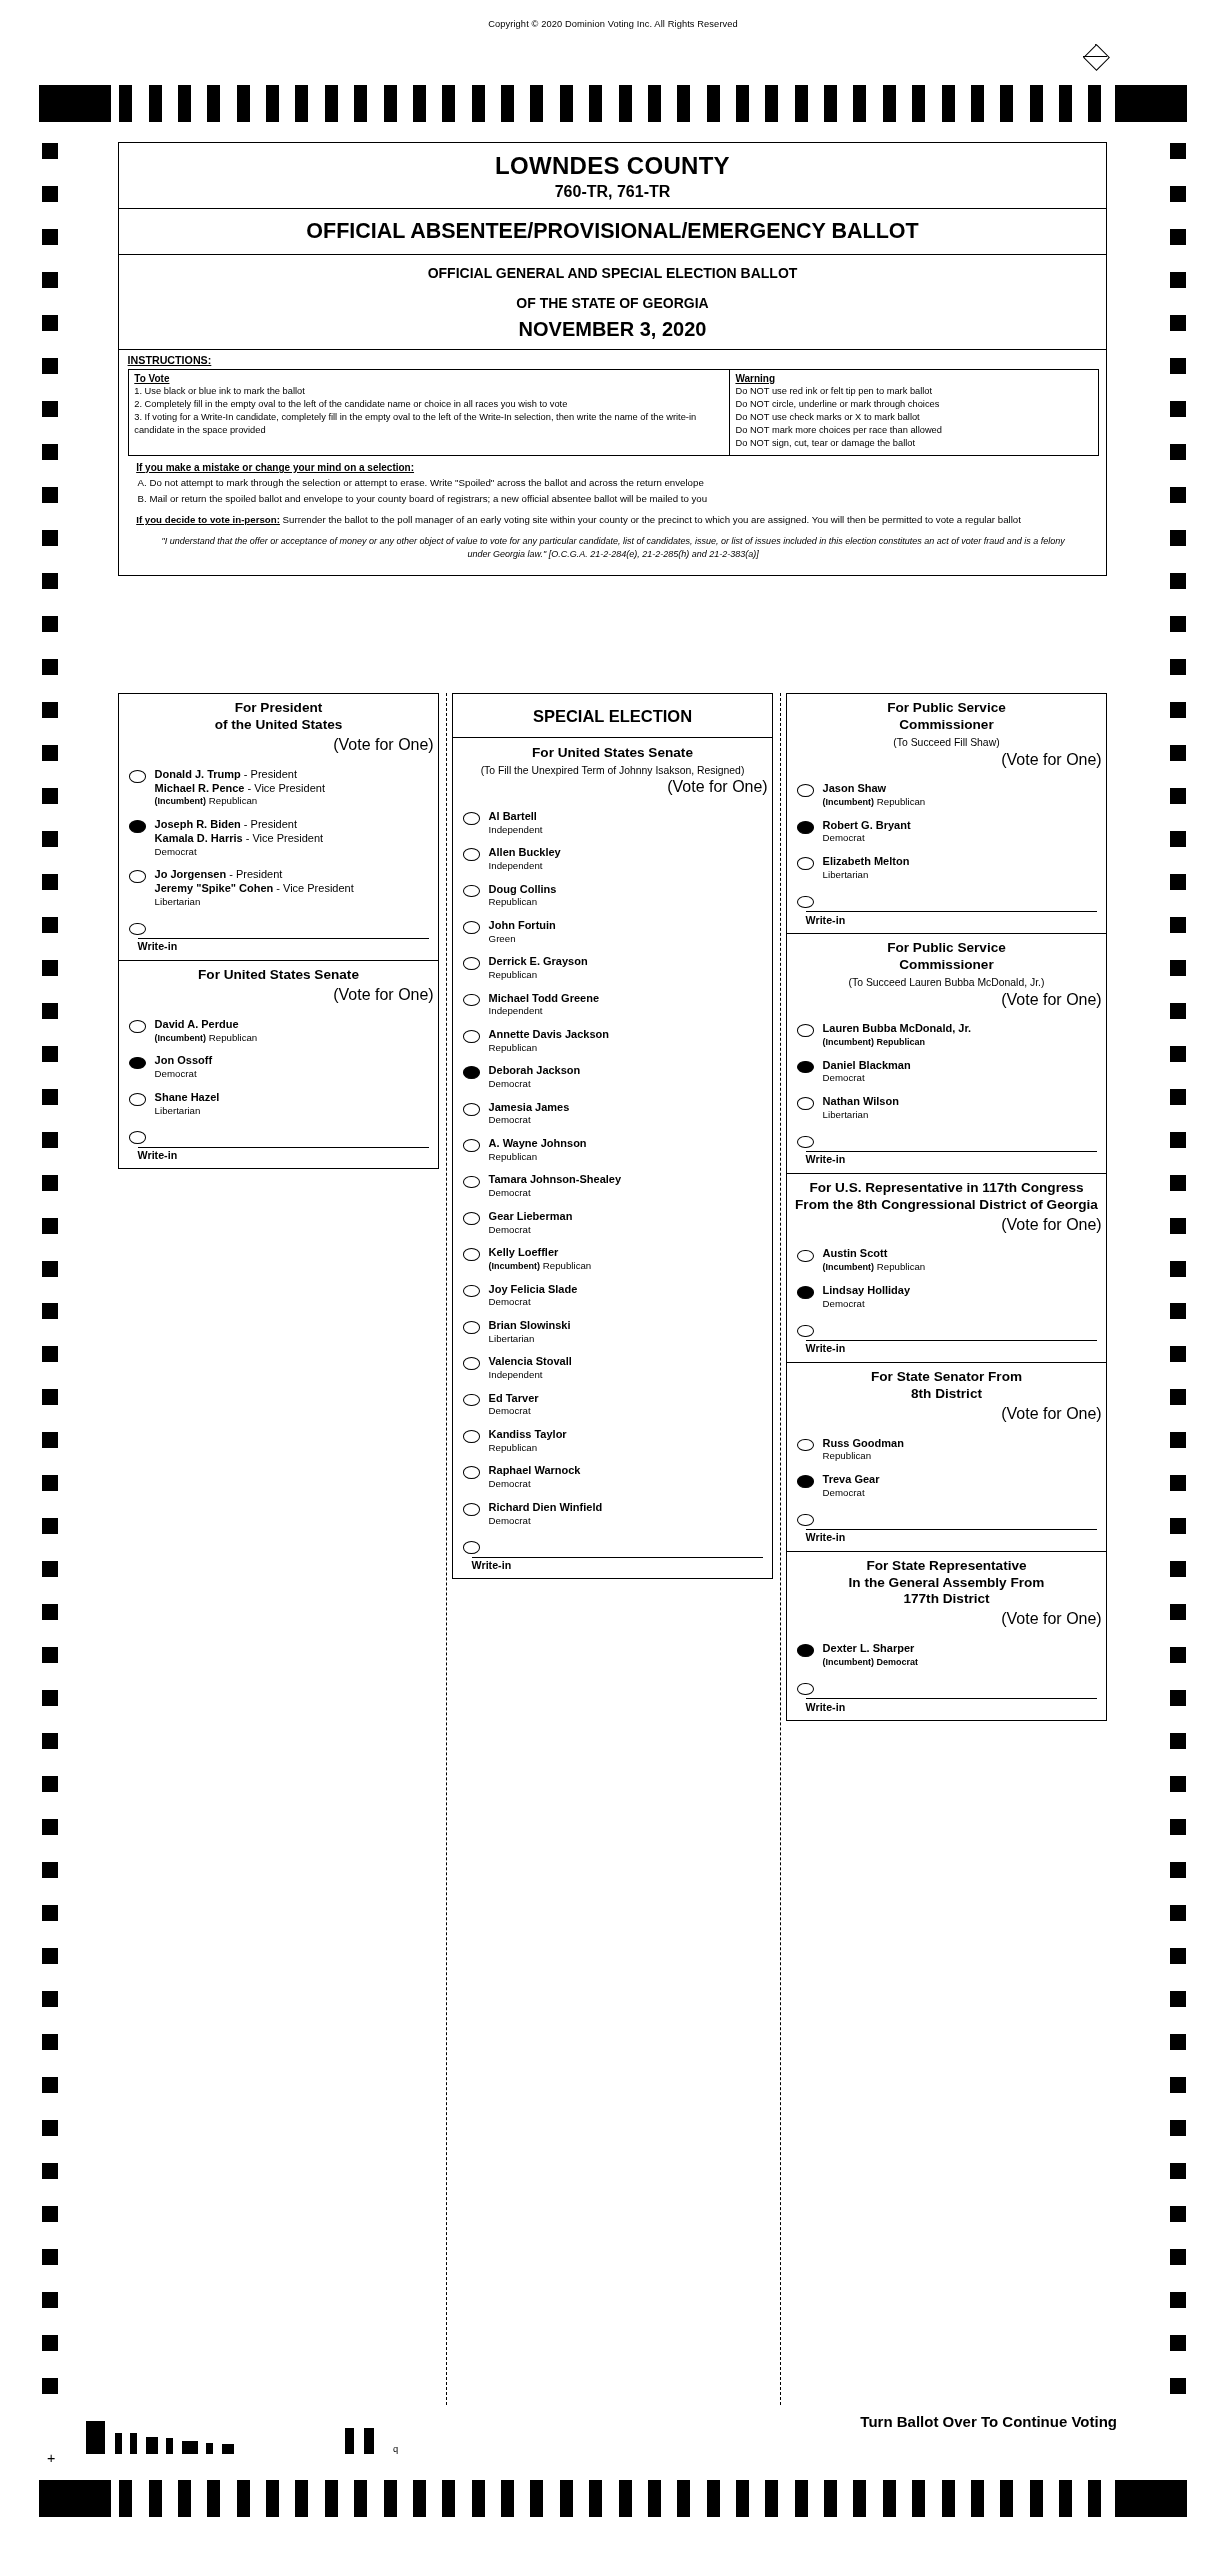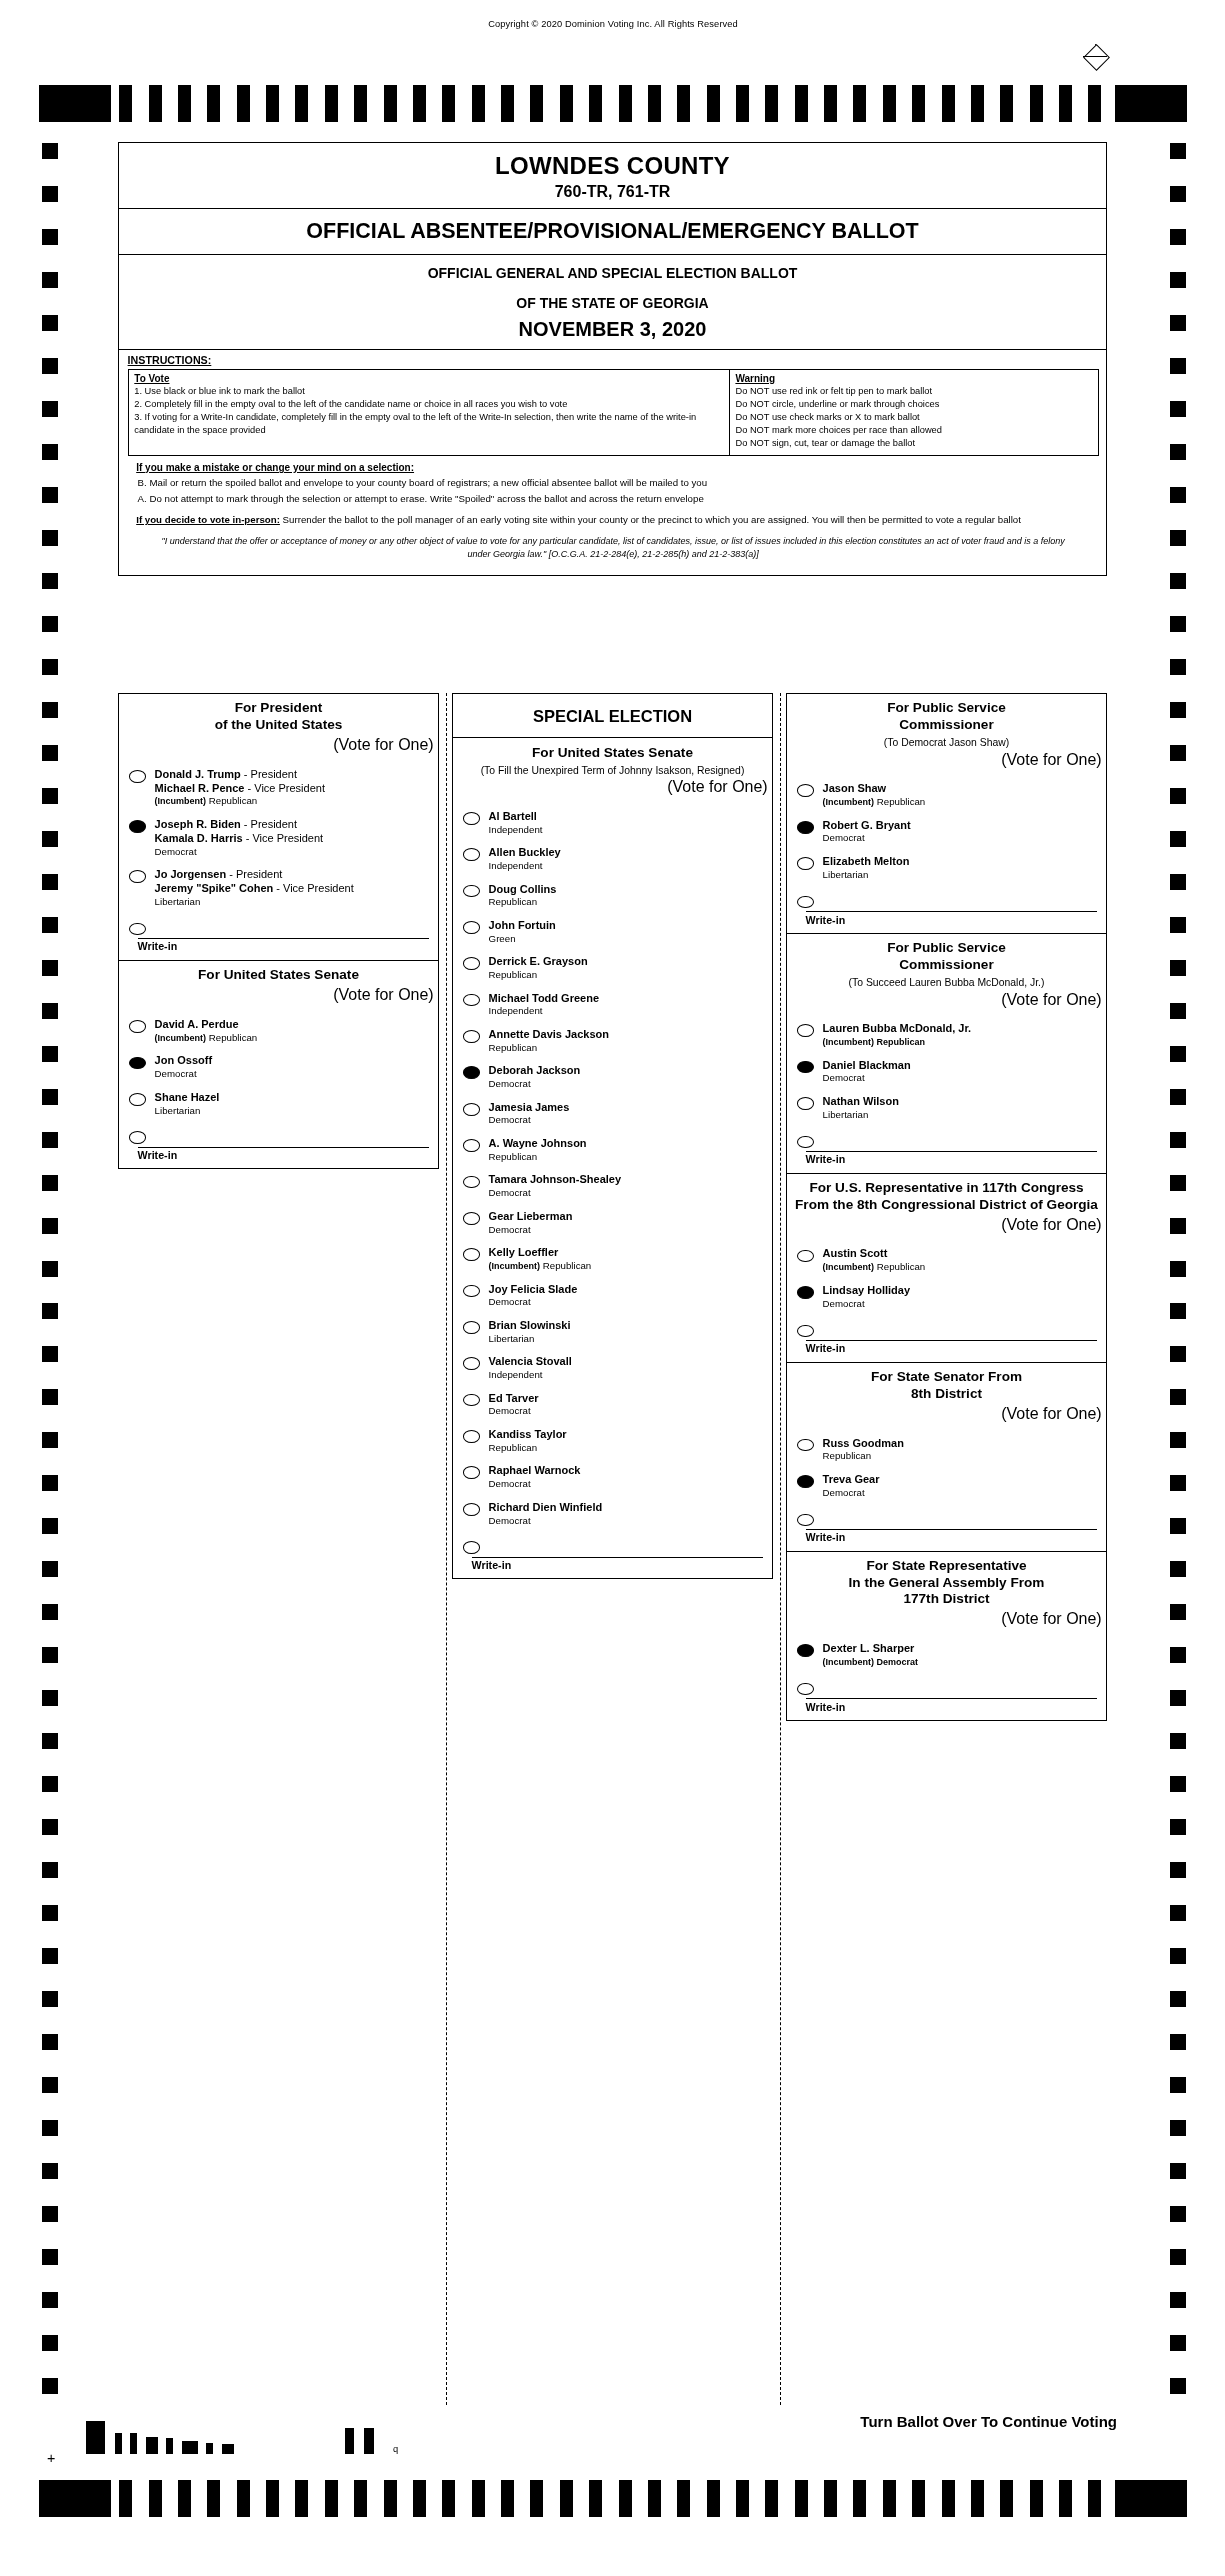--- a/index.html
+++ b/index.html
@@ -313,22 +313,22 @@
         <div class="instr-right">
           <div class="boxtitle">Warning</div>
           <div class="w">Do NOT use red ink or felt tip pen to mark ballot</div>
           <div class="w">Do NOT circle, underline or mark through choices</div>
           <div class="w">Do NOT use check marks or X to mark ballot</div>
           <div class="w">Do NOT mark more choices per race than allowed</div>
           <div class="w">Do NOT sign, cut, tear or damage the ballot</div>
         </div>
       </div>
       <div class="mistake">If you make a mistake or change your mind on a selection:</div>
+      <div class="mline">A. Do not attempt to mark through the selection or attempt to erase.  Write "Spoiled" across the ballot and across the return envelope</div>
       <div class="mline">B. Mail or return the spoiled ballot and envelope to your county board of registrars; a new official absentee ballot will be mailed to you</div>
-      <div class="mline">A. Do not attempt to mark through the selection or attempt to erase.  Write "Spoiled" across the ballot and across the return envelope</div>
       <div class="inperson">
         <span class="u">If you decide to vote in-person:</span>
         <span>Surrender the ballot to the poll manager of an early voting site within your county or the precinct to which you are assigned.  You will then be permitted to vote a regular ballot</span>
       </div>
       <div class="attest">"I understand that the offer or acceptance of money or any other object of value to vote for any particular candidate, list of candidates, issue, or list of issues included in this election constitutes an act of voter fraud and is a felony under Georgia law." [O.C.G.A. 21-2-284(e), 21-2-285(h) and 21-2-383(a)]</div>
     </div>
   </div>
 
   <div class="cols">
     <div class="colsep sep1"></div>
@@ -552,21 +552,21 @@
             <div class="writein-row">
               <div class="oval"></div>
             </div>
             <div class="writein-label">Write-in</div>
           </div>
         </div>
       </div>
     <div class="col col3" id="col3">
         <div class="contest">
           <div class="c-title">For Public Service<br>Commissioner</div>
-          <div class="c-sub">(To Democrat Jason Shaw)</div>
+          <div class="c-sub">(To Succeed Fill Shaw)</div>
           <div class="c-vote">(Vote for One)</div>
           <div class="c-body">
             <div class="cand">
               <div class="oval"></div>
               <div class="ctext">
                 <div class="cname"><span>Jason Shaw</span></div>
                 <div class="cparty"><b>(Incumbent)</b> Republican</div>
               </div>
             </div>
             <div class="cand">

